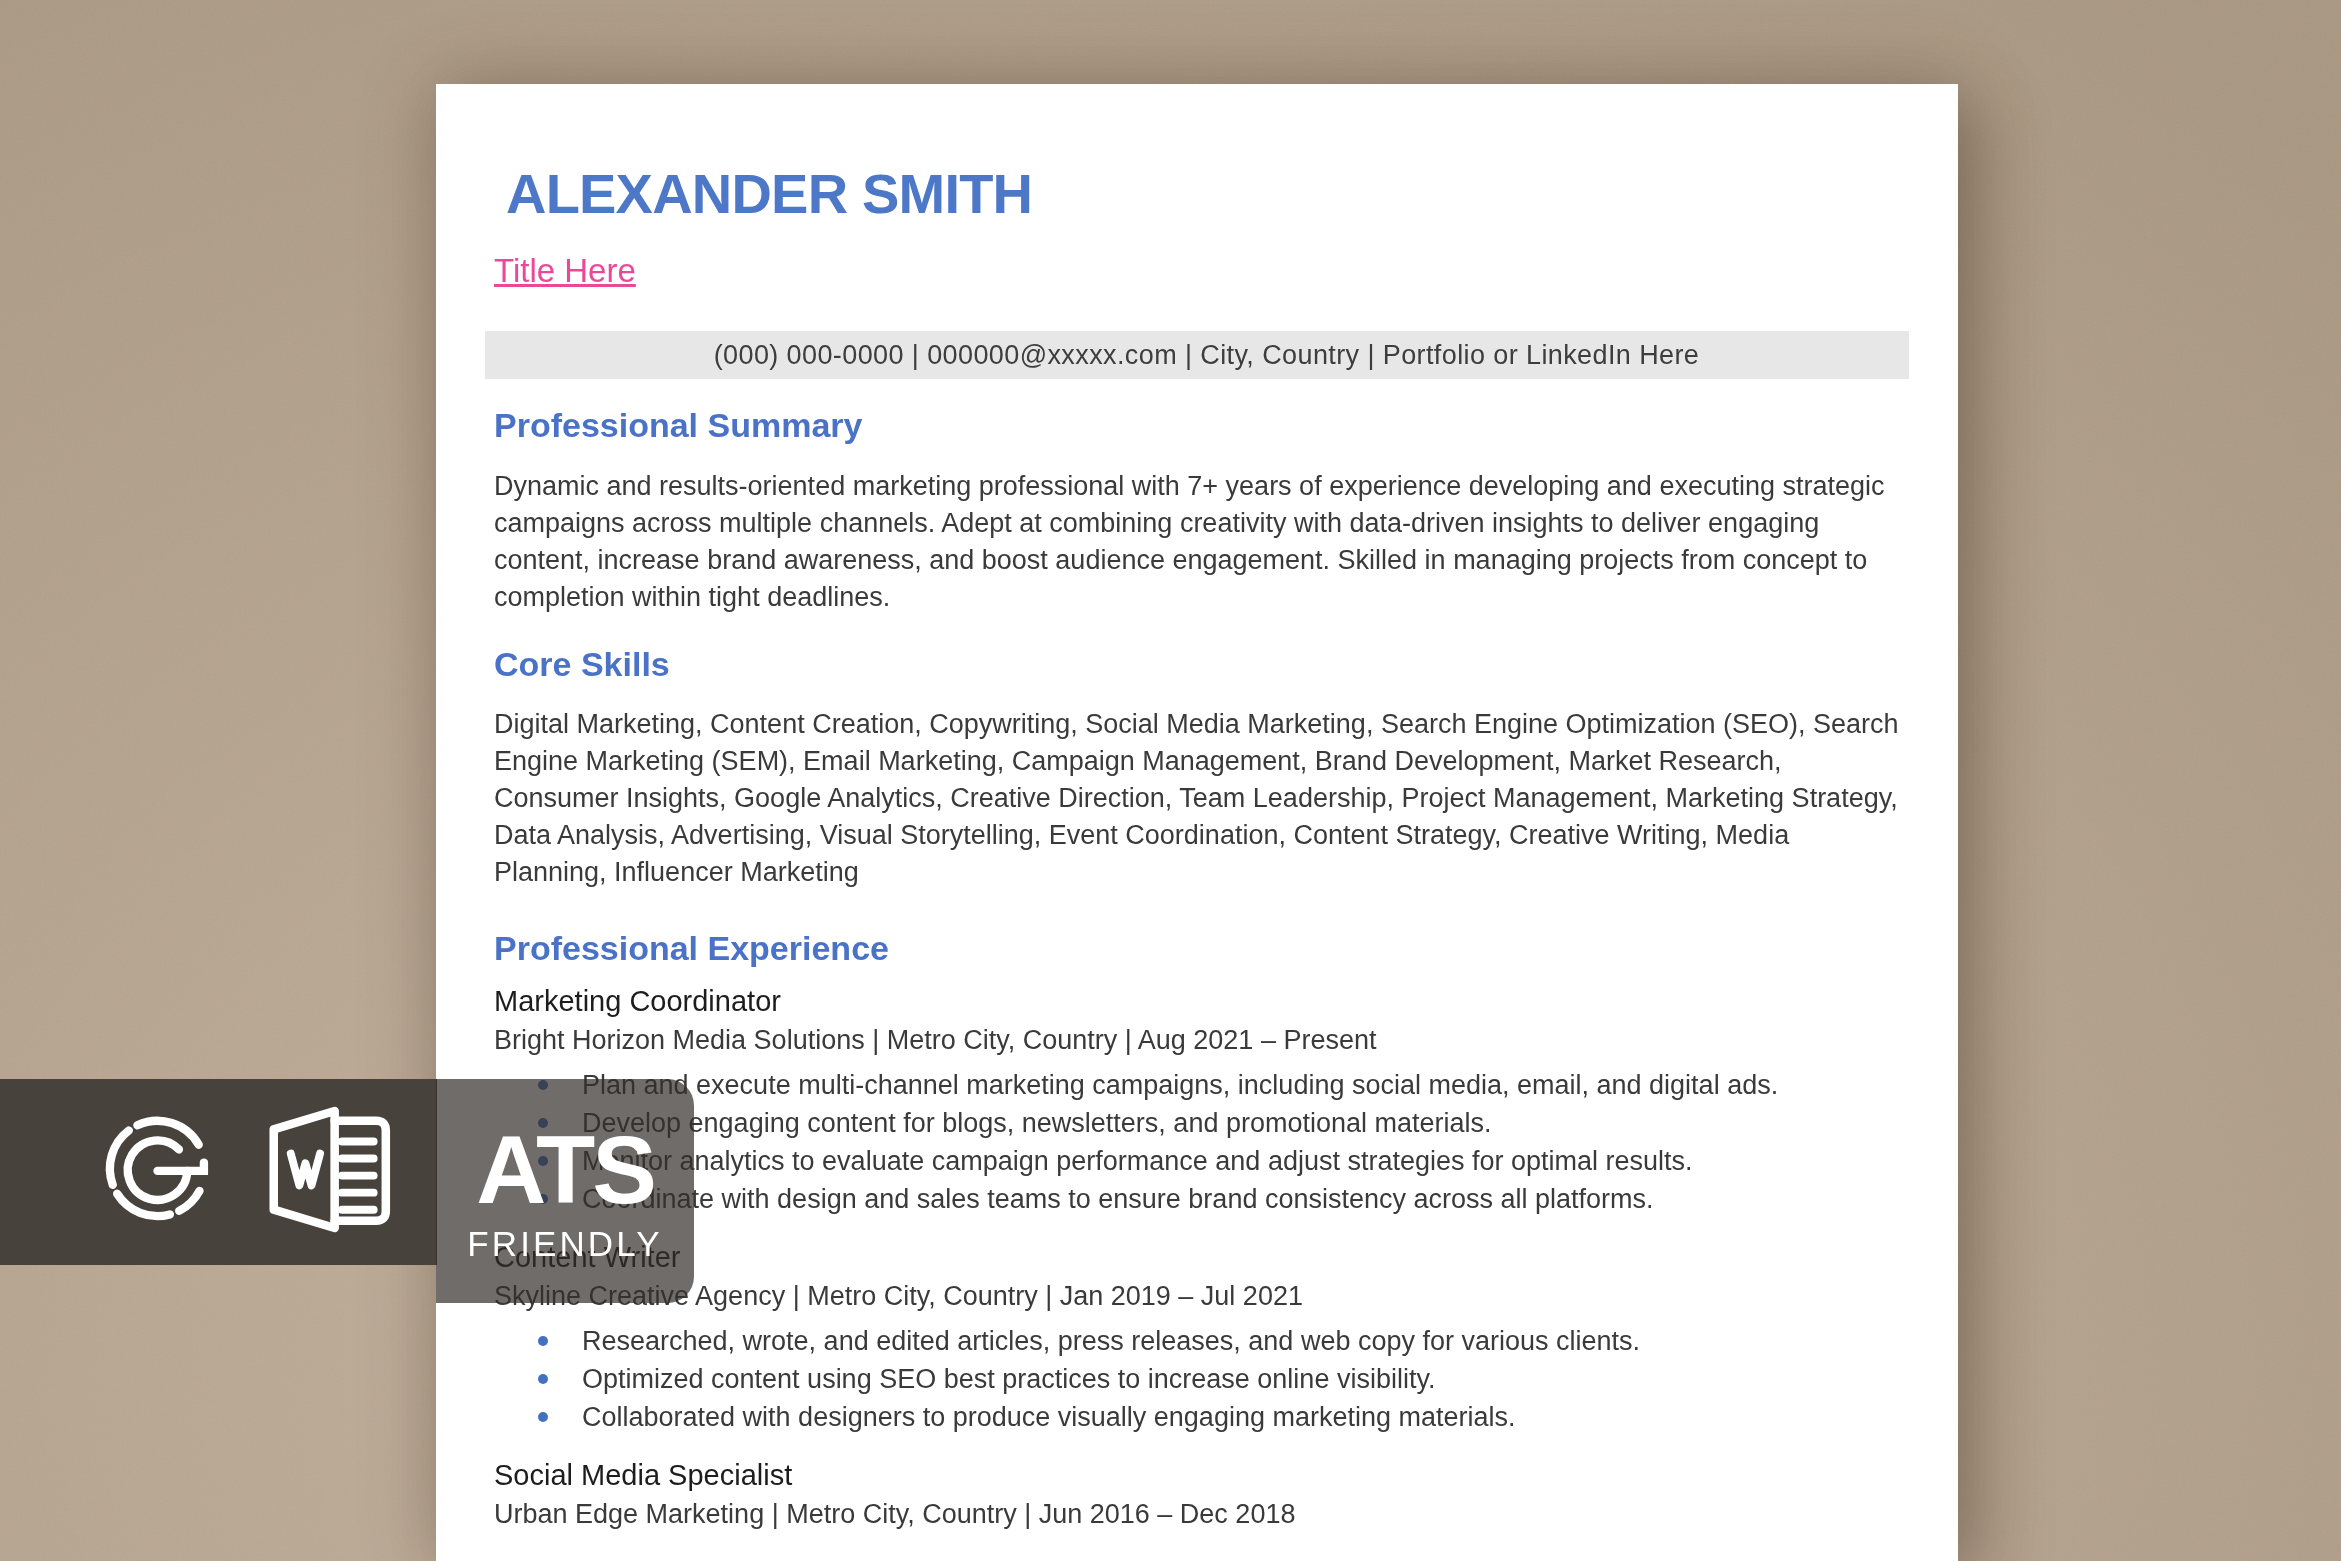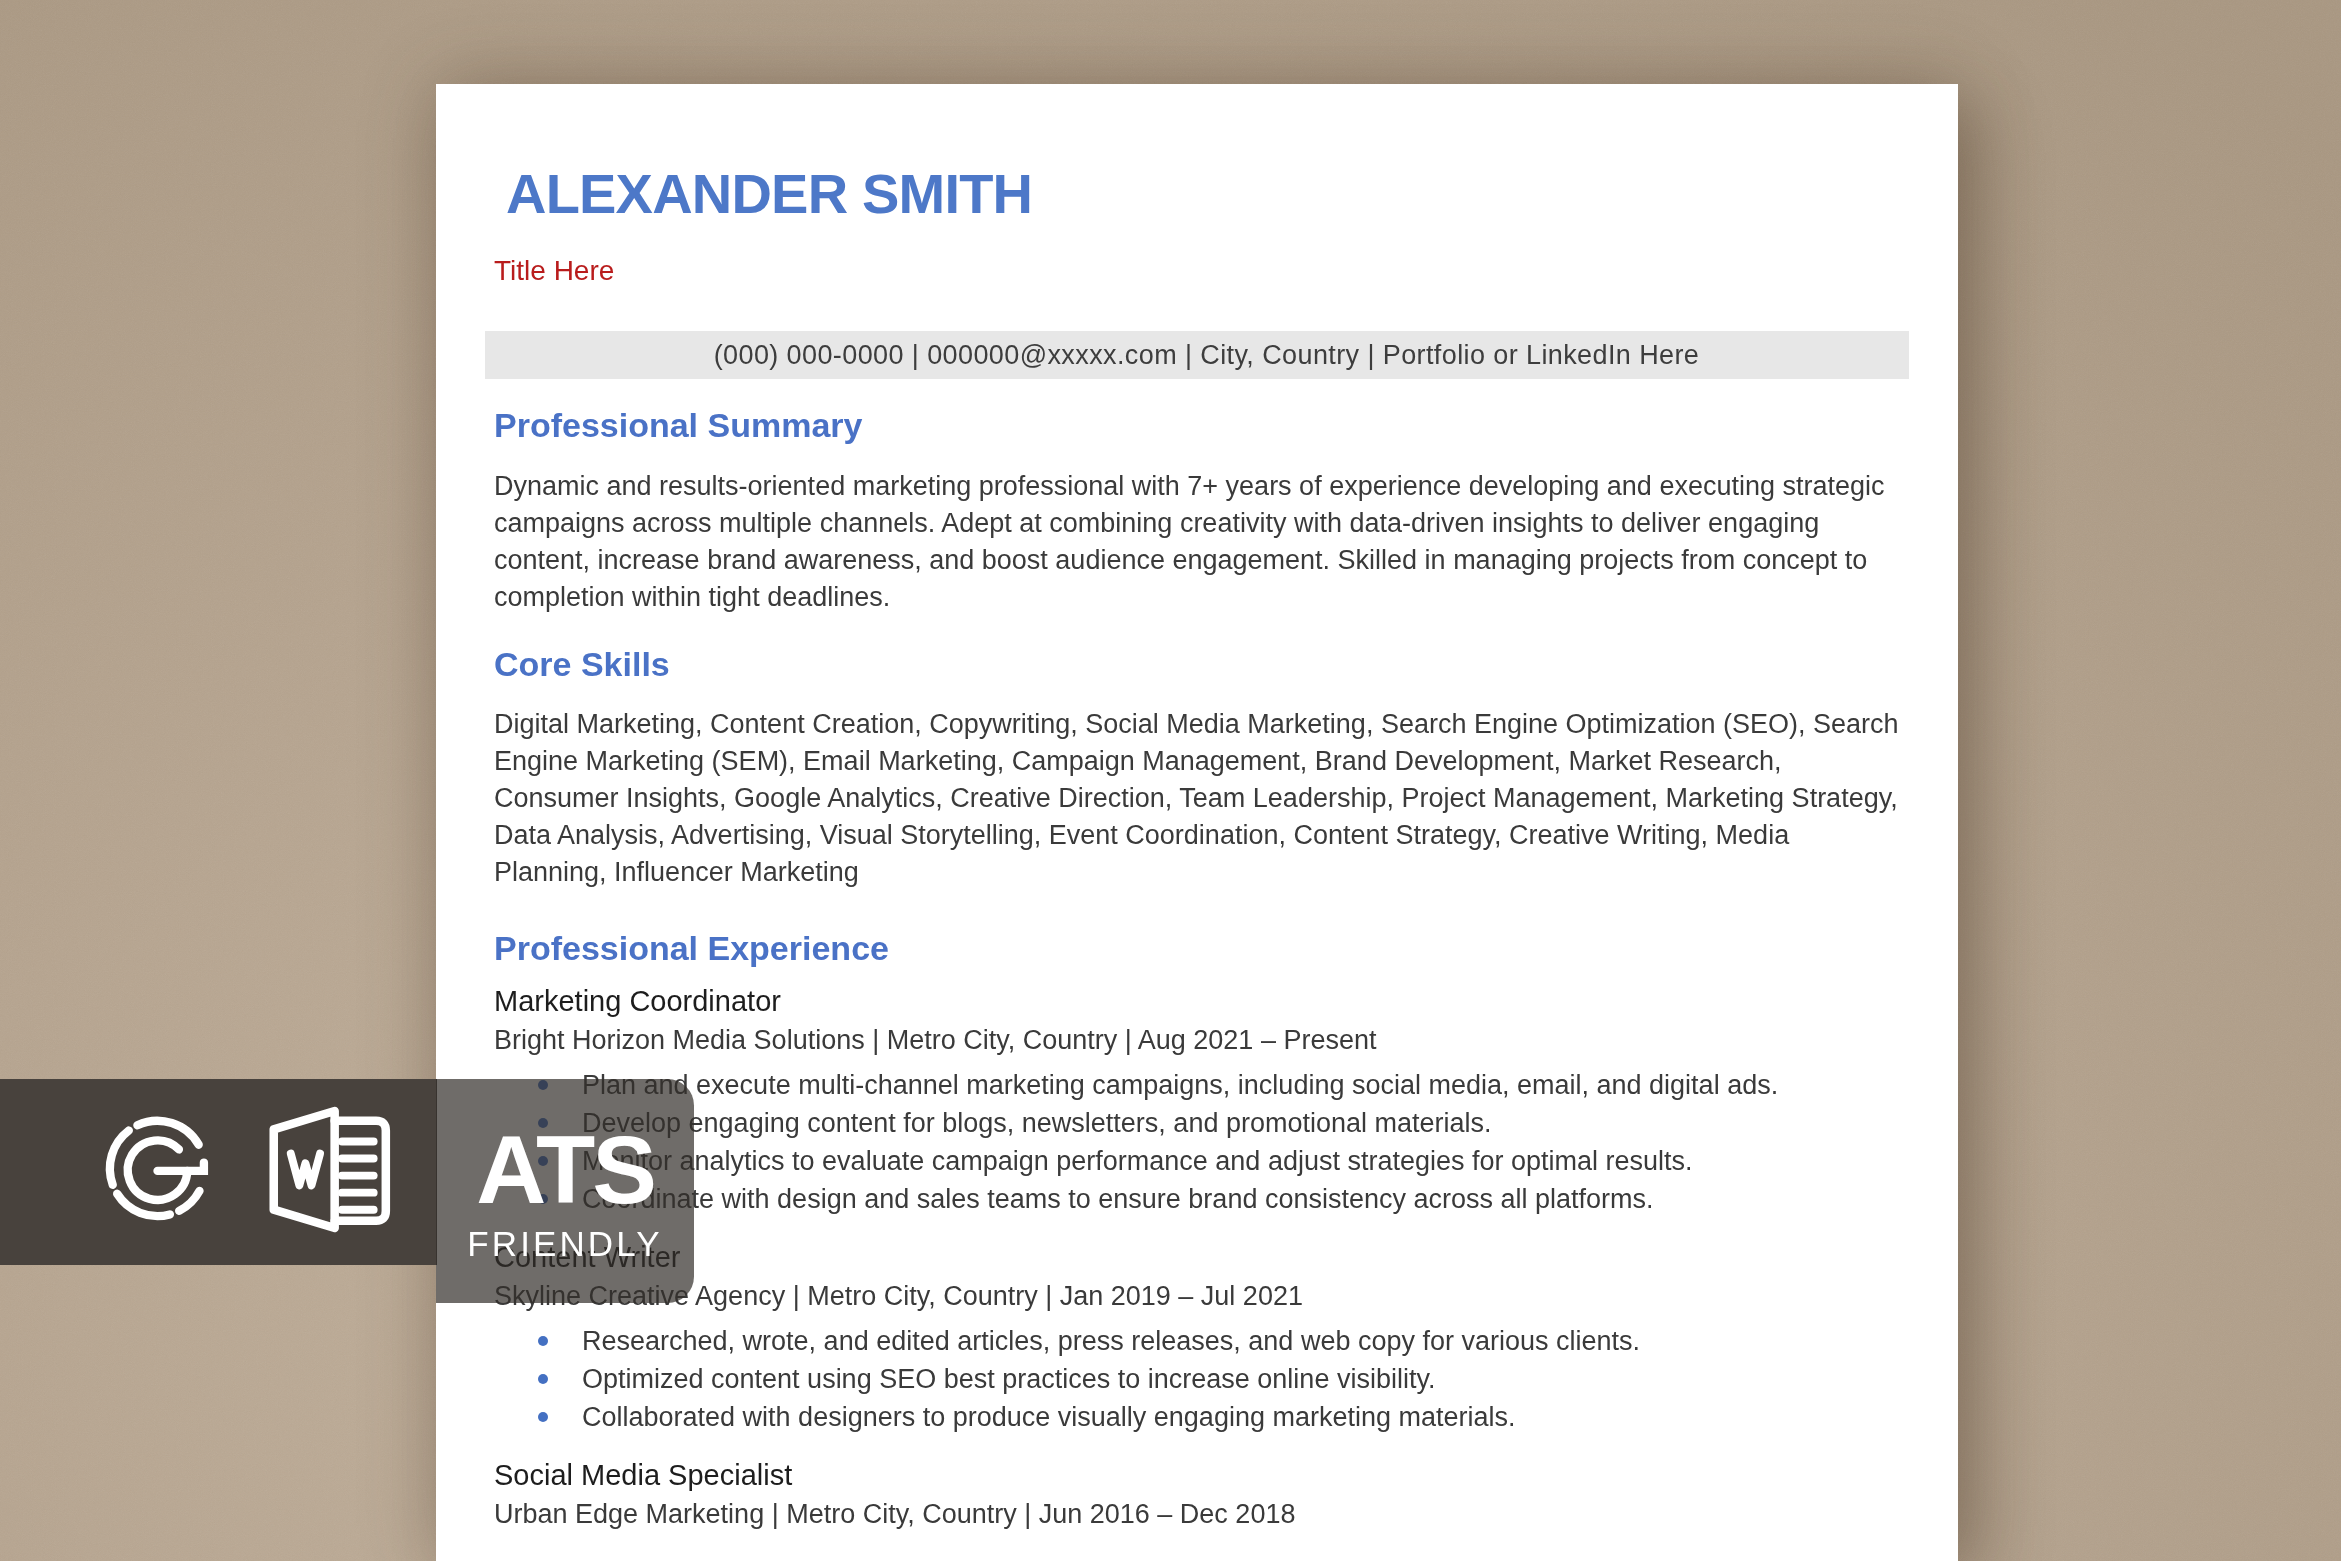--- a/index.html
+++ b/index.html
@@ -21,21 +21,21 @@
     position:absolute; left:436px; top:84px; width:1522px; height:1477px;
     background:#ffffff;
     padding:60px 58px 0 58px;
     box-shadow: 0 0 70px rgba(72,54,36,.30), 26.5px 23.4px 62px rgba(72,54,36,.28);
     color:#3a3a3a;
   }
   .name {
     margin:12px; font-size:56px; line-height:76px; font-weight:bold;
     letter-spacing:-0.8px; color:#4d78c8; white-space:nowrap;
   }
-  .doc-title { margin-top:23.4px; font-size:28px; line-height:31px; color:#b91c1c; }
+  .doc-title { margin-top:23.4px; font-size:33px; line-height:31px; color:#ec4899;text-decoration:underline; }
   .contact-bar {
     margin:45px -9.4px 0 -9.4px; height:48px; background:#e7e7e7;
     display:flex; align-items:center; justify-content:center;
     font-size:27px; color:#3d3d3d; letter-spacing:0.4px;padding-left:19px;
   }
   h2.sec-heading {
     margin:28px 0 0 0; font-size:34px; line-height:37px; font-weight:bold; color:#4a72c6;
   }
   h2.sec-heading.skills { margin-top:30px; }
   h2.sec-heading.experience { margin-top:39px; }

